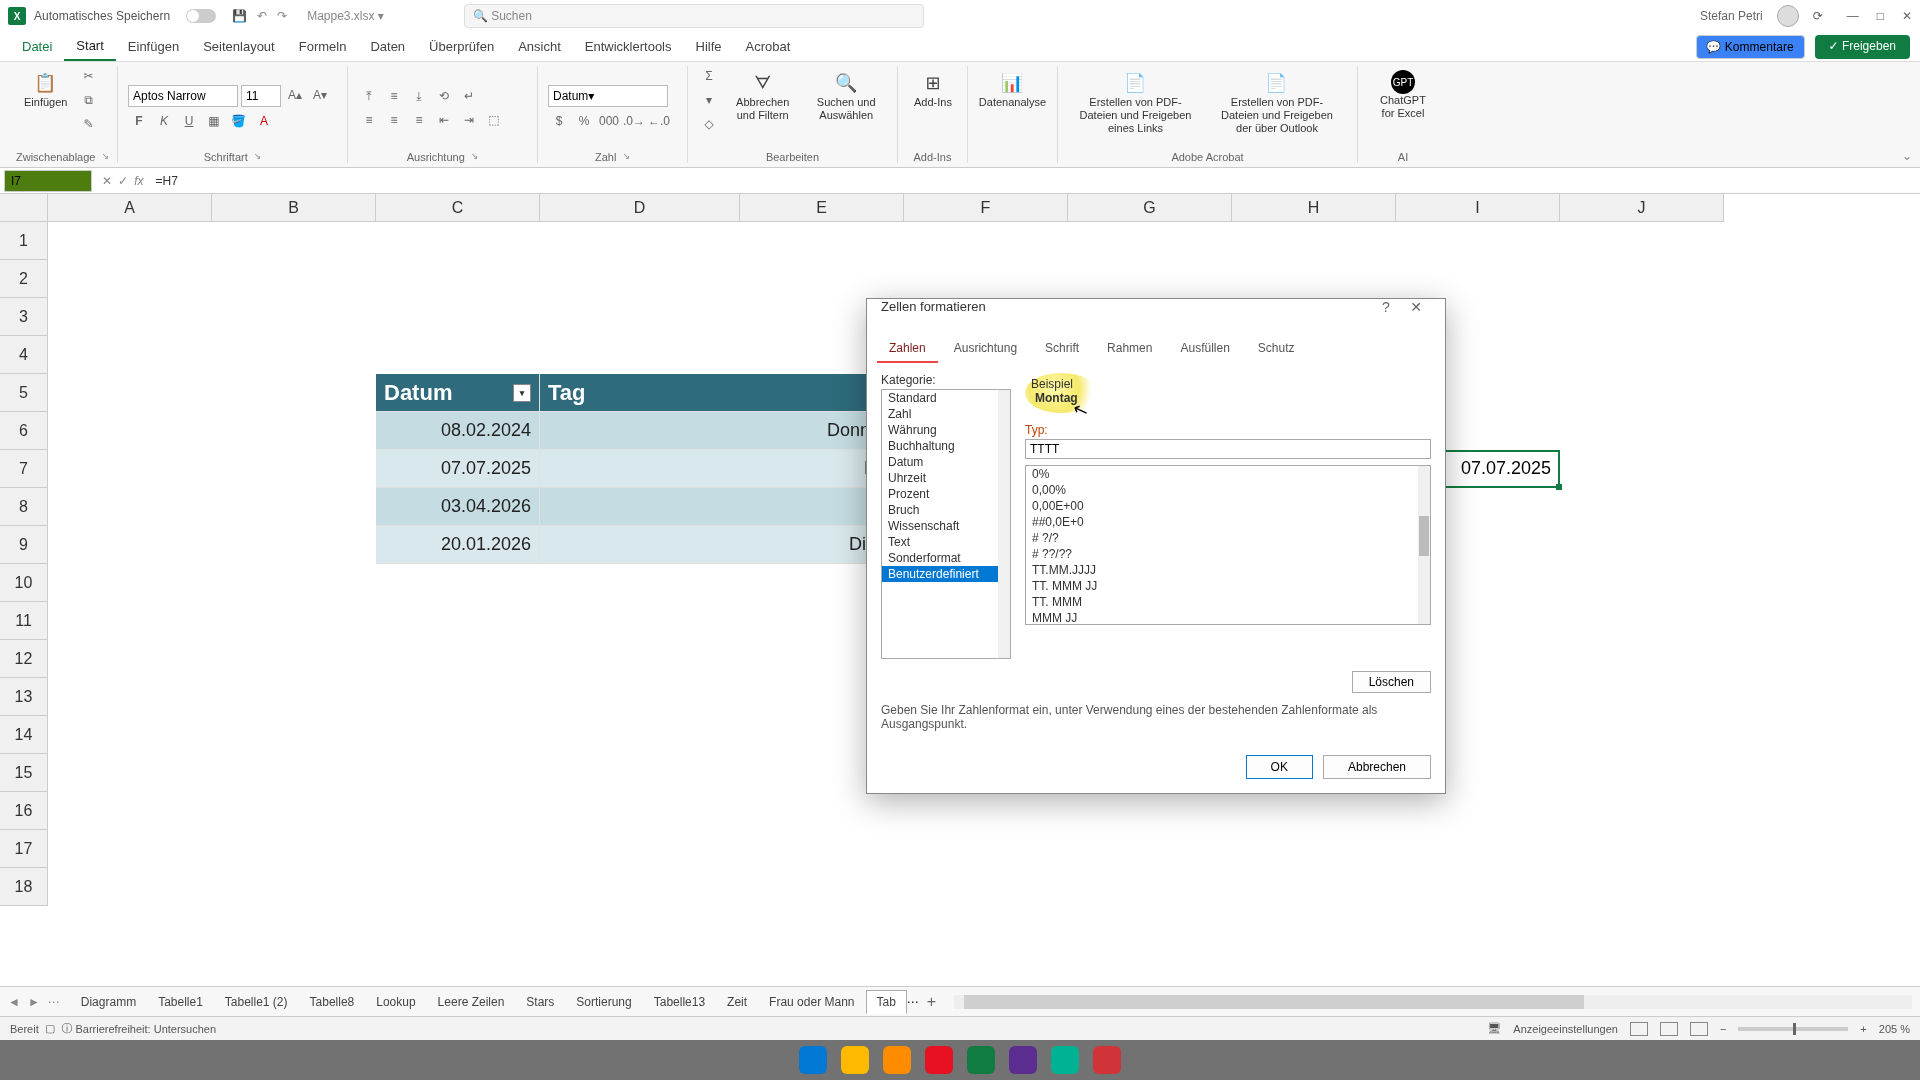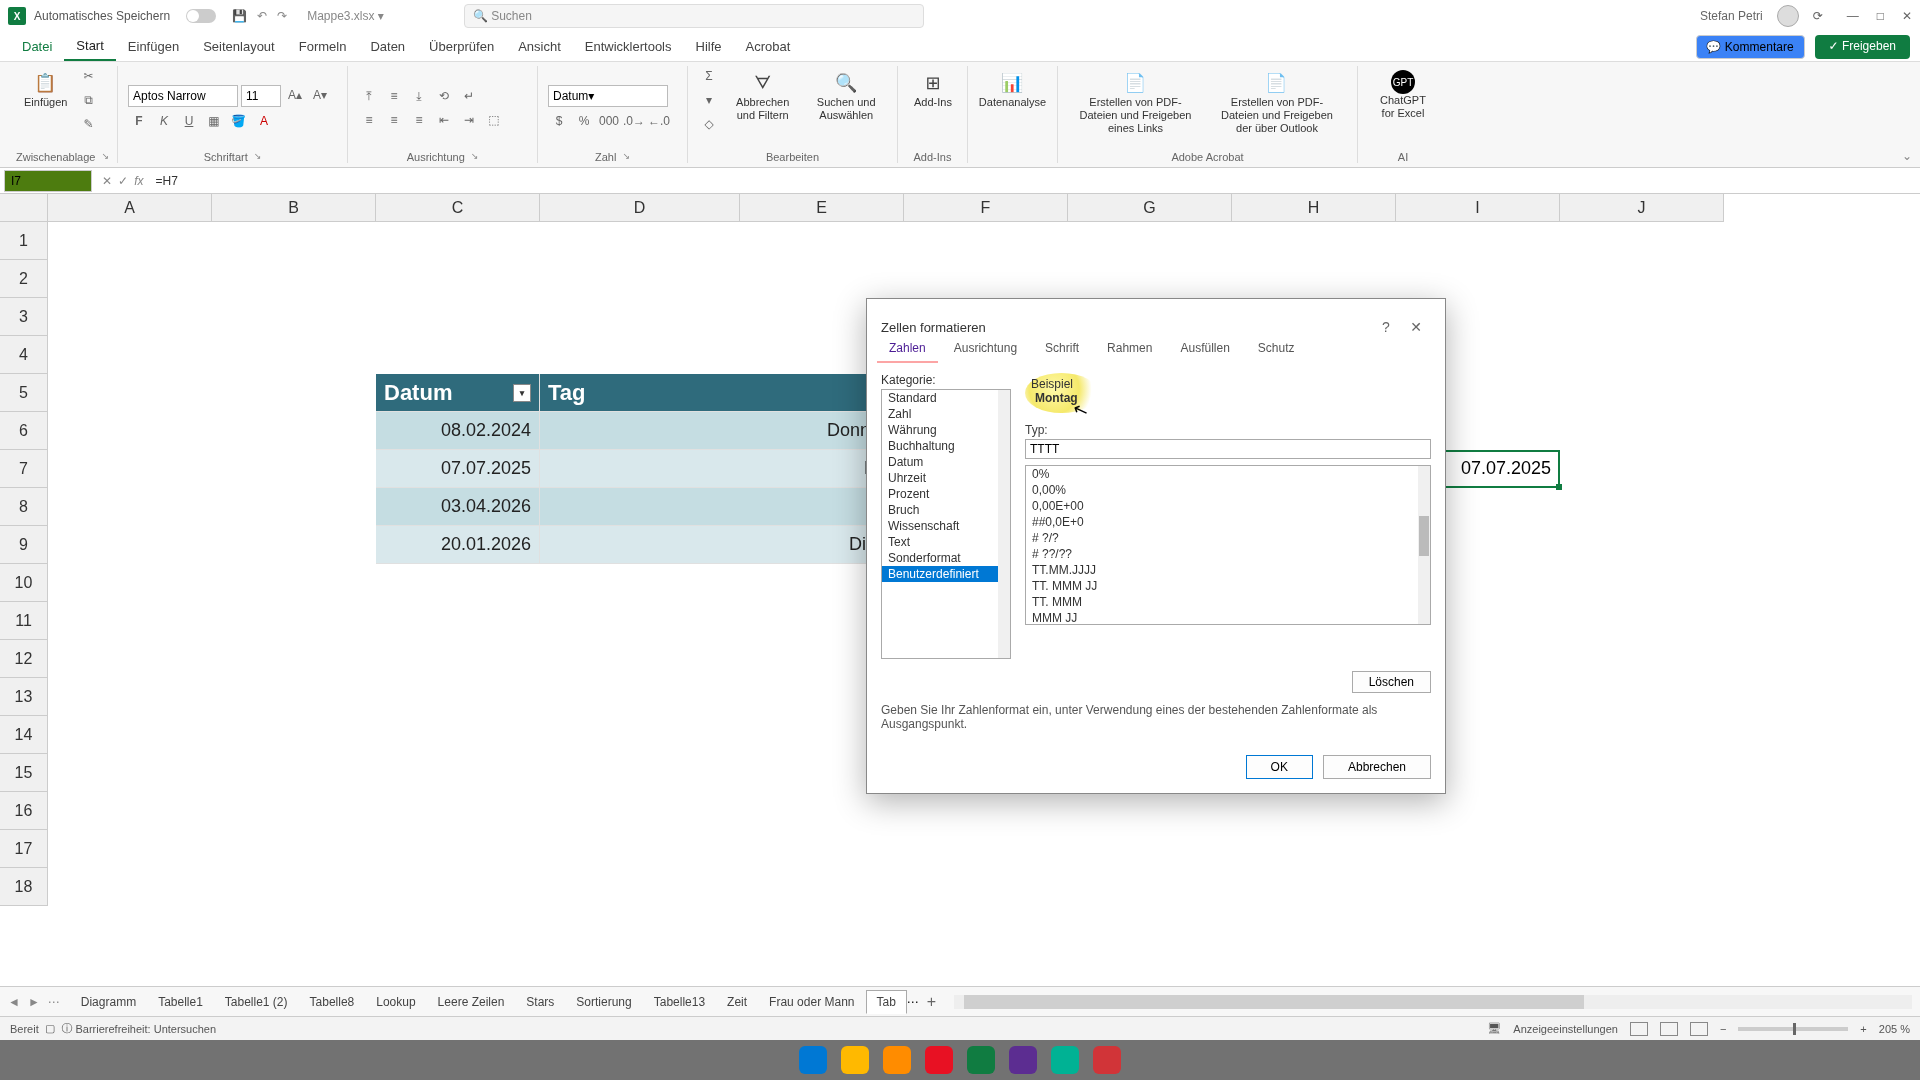--- a/index.html
+++ b/index.html
@@ -65,40 +65,40 @@
 .td-cell { background:#d9e8ec; color:#222;}
 .td-cell.alt { background:#c5dde2;}
 .filter-btn { width:18px;height:18px;background:#fff;border:1px solid #888;margin-left:auto;display:flex;align-items:center;justify-content:center;font-size:9px;color:#333;}
 
 
 .active-cell { position:absolute; border:2px solid #107c41; pointer-events:none;}
 .active-cell::after { content:""; position:absolute; right:-4px; bottom:-4px; width:6px;height:6px;background:#107c41;}
 
 
 .dialog { position:absolute; top:298px; left:866px; width:580px; background:#fff; border:1px solid #888; box-shadow:0 8px 30px rgba(0,0,0,0.3); font-size:12px;}
-.dlg-title { height:36px; display:flex; align-items:flex-end; padding:0 14px; font-size:13px; color:#333;}
+.dlg-title { height:36px; display:flex; align-items:flex-start; padding:0 14px; font-size:13px; color:#333;}
 .dlg-title .spacer{flex:1;}
 .dlg-title .help,.dlg-title .close { width:30px;text-align:center;color:#666;cursor:pointer;font-size:14px;}
 .dlg-tabs { display:flex; padding:0 10px; gap:4px; font-size:12px;}
 .dlg-tab { padding:6px 12px; color:#555; cursor:pointer;}
-.dlg-tab.active { border-bottom:2px solid #fca5a5; color:#4c1d95;}
+.dlg-tab.active { border-bottom:2px solid #ef4444; color:#7f1d1d;}
 .dlg-body { padding:10px 14px 6px 14px; display:flex; gap:14px;}
 .cat-col { width:130px;}
 .cat-label { margin-bottom:2px; color:#333;}
 .cat-list { border:1px solid #aaa; height:270px; overflow:hidden; background:#fff; position:relative;}
 .cat-item { padding:1px 6px; font-size:12px; color:#333; cursor:pointer;}
 .cat-item.selected { background:#0078d4; color:#fff;}
 .cat-scroll { position:absolute; right:0; top:0; width:12px; height:100%; background:#f0f0f0;}
 .sample-col { flex:1;}
 .sample-box { position:relative; }
 .sample-label { color:#333;}
 .sample-highlight { background: radial-gradient(circle at 40% 40%, #fff9a8 0%, #f5e96b 50%, rgba(245,233,107,0) 75%); padding:4px 20px 8px 6px; display:inline-block; border-radius:50%;}
 .sample-val { color:#333; padding-left:4px;font-weight:bold;}
 .cursor-arrow { position:absolute; top:26px; left:48px; font-size:18px; color:#000; transform:rotate(-20deg);}
-.typ-label { margin-top:10px; color:#404040;}
+.typ-label { margin-top:10px; color:#c2410c;}
 .typ-input { border:1px solid #aaa; width:100%; height:20px; padding:0 4px; margin-top:2px; font-size:12px;}
 .fmt-list { border:1px solid #aaa; margin-top:6px; height:160px; overflow:hidden; position:relative; background:#fff;}
 .fmt-item { padding:1px 6px; font-size:12px; color:#333;}
 .fmt-scroll { position:absolute; right:0; top:0; width:12px; bottom:0; background:#f0f0f0;}
 .fmt-thumb { position:absolute; right:1px; width:10px; height:40px; background:#bbb; top:50px;}
 .delete-row { text-align:right; padding:6px 14px;}
 .delete-btn { border:1px solid #aaa; padding:3px 16px; background:#fdfdfd; font-size:12px;}
 .dlg-hint { padding:4px 14px 14px 14px; color:#555; font-size:12px;}
 .dlg-buttons { display:flex; justify-content:flex-end; gap:10px; padding:10px 14px 14px 14px;}
 .dlg-btn { border:1px solid #aaa; padding:4px 24px; background:#fdfdfd; font-size:12px; cursor:pointer;}

